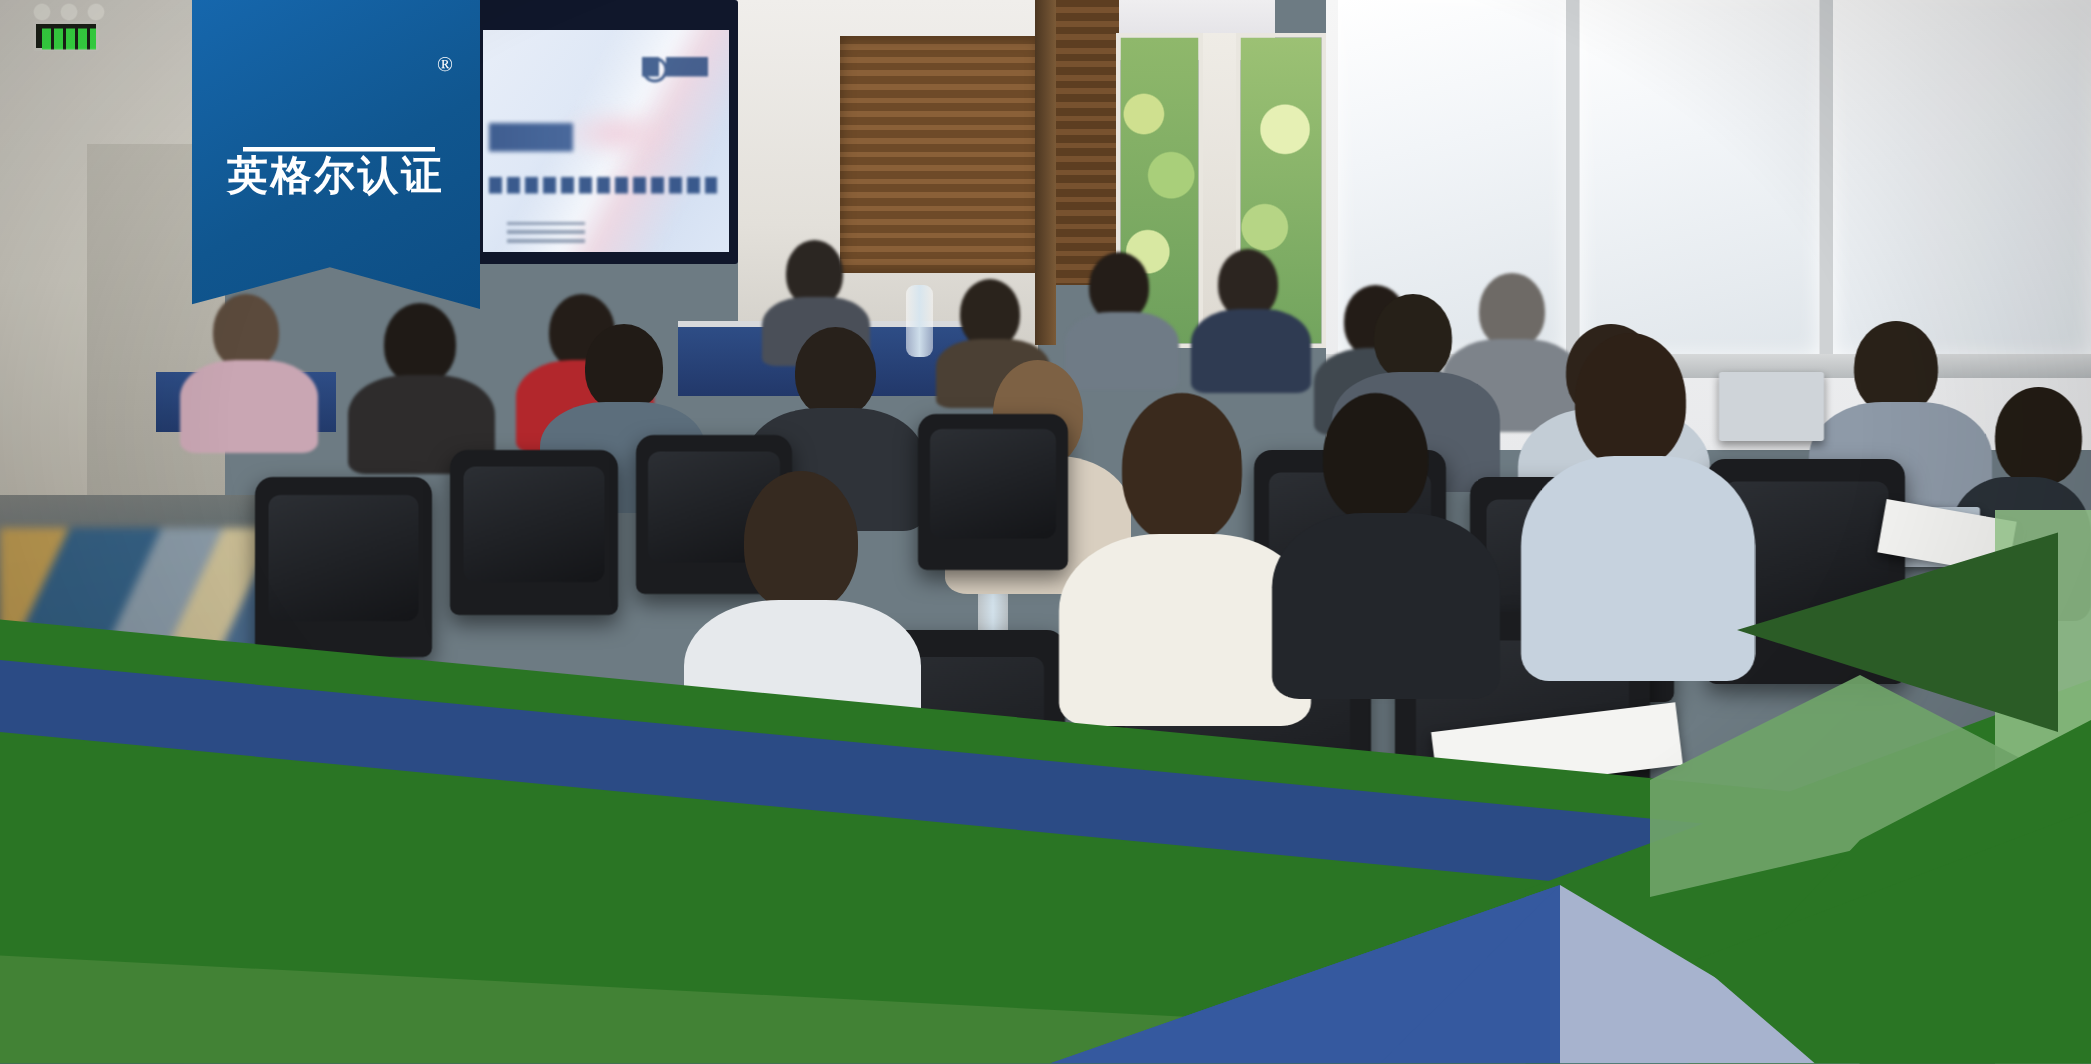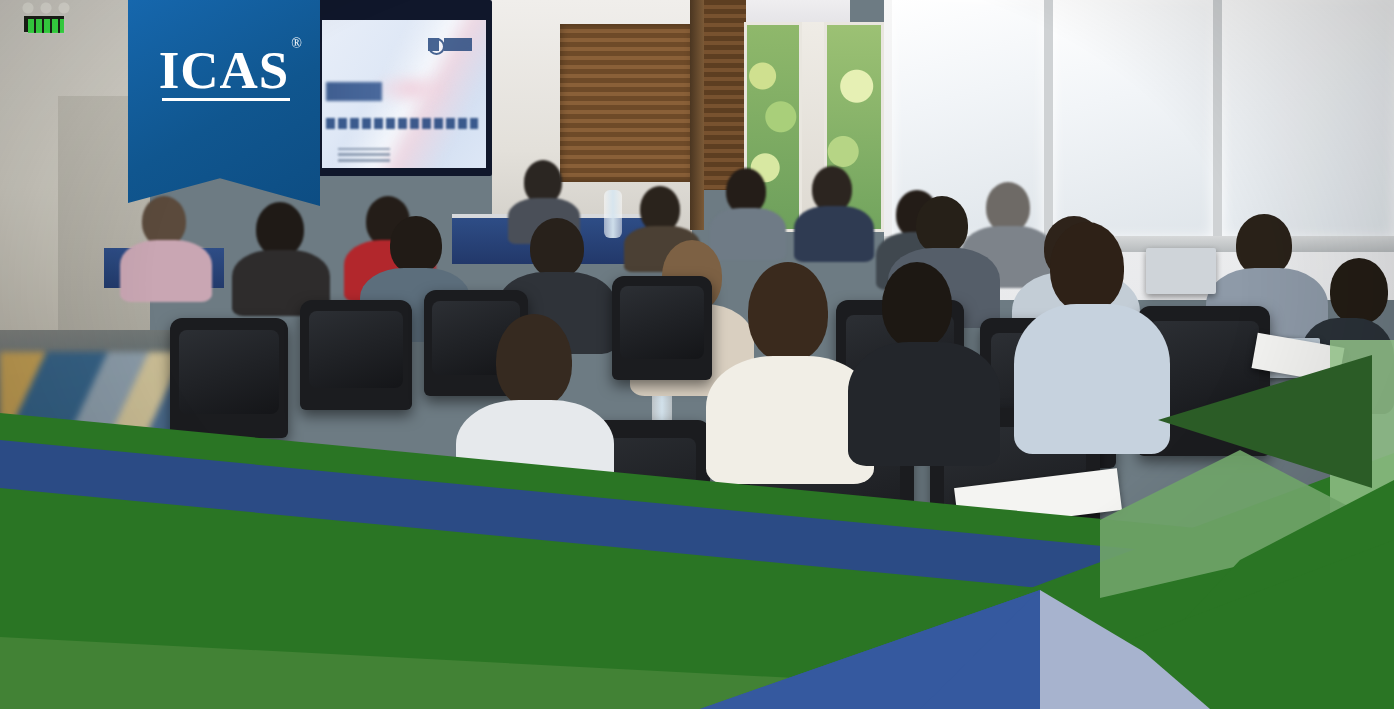--- a/index.html
+++ b/index.html
@@ -278,23 +278,23 @@
       <div class="paper" style="left:956px;top:478px;width:164px;height:42px;transform:rotate(-7deg);"></div>
       <div class="paper" style="left:852px;top:550px;width:150px;height:40px;transform:rotate(-5deg);"></div>
       <div class="paper" style="left:1254px;top:340px;width:88px;height:36px;transform:rotate(10deg);"></div>
     </div>
 
     <div class="photo-vignette"></div>
   </div>
 
   <div class="brand-plate">
     <div class="brand-inner">
-      <div class="brand-icas">ICAS</div>
       <div class="brand-reg">®</div>
       <div class="brand-rule"></div>
+      <div class="brand-cn">英格尔认证</div>
     </div>
   </div>
 
   <div class="geo">
     <svg viewBox="0 0 1394 709" xmlns="http://www.w3.org/2000/svg" aria-hidden="true">
 
       <polygon points="0,413 1394,547 1394,709 0,709" fill="#2A7524"></polygon>
 
       <polygon points="0,440 1394,574 1394,709 0,709" fill="#2B4B85"></polygon>
 

